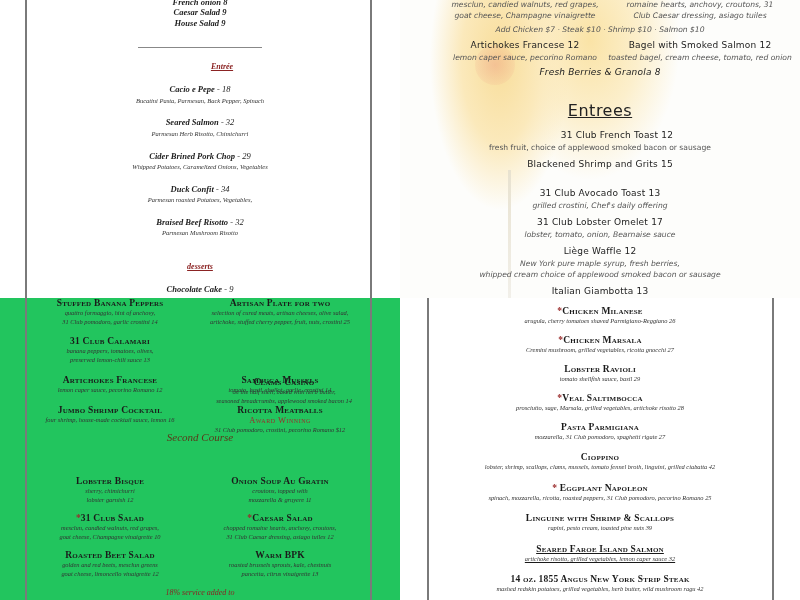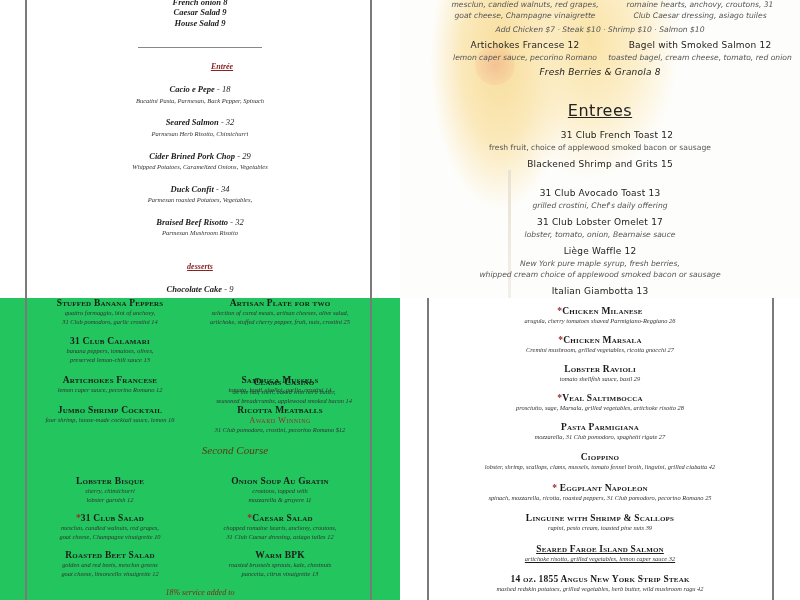--- a/index.html
+++ b/index.html
@@ -145,21 +145,21 @@
   <div class="dish" style="left:190px; width:180px; top:77px;">
     <div class="sc">Sambuca Mussels</div>
     <div class="it">tomato, basil, shallot, garlic, crostini 14</div>
   </div>
   <div class="dish" style="left:190px; width:180px; top:107px;">
     <div class="sc">Ricotta Meatballs</div>
     <div class="award">Award Winning</div>
     <div class="it">31 Club pomodoro, crostini, pecorino Romano $12</div>
   </div>
 
-  <div class="course" style="top:146px;padding-left:35px;">Second Course</div>
+  <div class="course" style="top:133px;">Second Course</div>
 
   <div class="dish" style="left:30px; width:160px; top:178px;">
     <div class="sc"><span class="star"></span><span>Lobster Bisque</span></div>
     <div class="it">sherry, chimichurri</div>
     <div class="it">lobster garnish   12</div>
   </div>
   <div class="dish" style="left:30px; width:160px; top:215px;">
     <div class="sc"><span class="star">*</span><span>31 Club Salad</span></div>
     <div class="it">mesclun, candied walnuts, red grapes,</div>
     <div class="it">goat cheese, Champagne vinaigrette   10</div>

